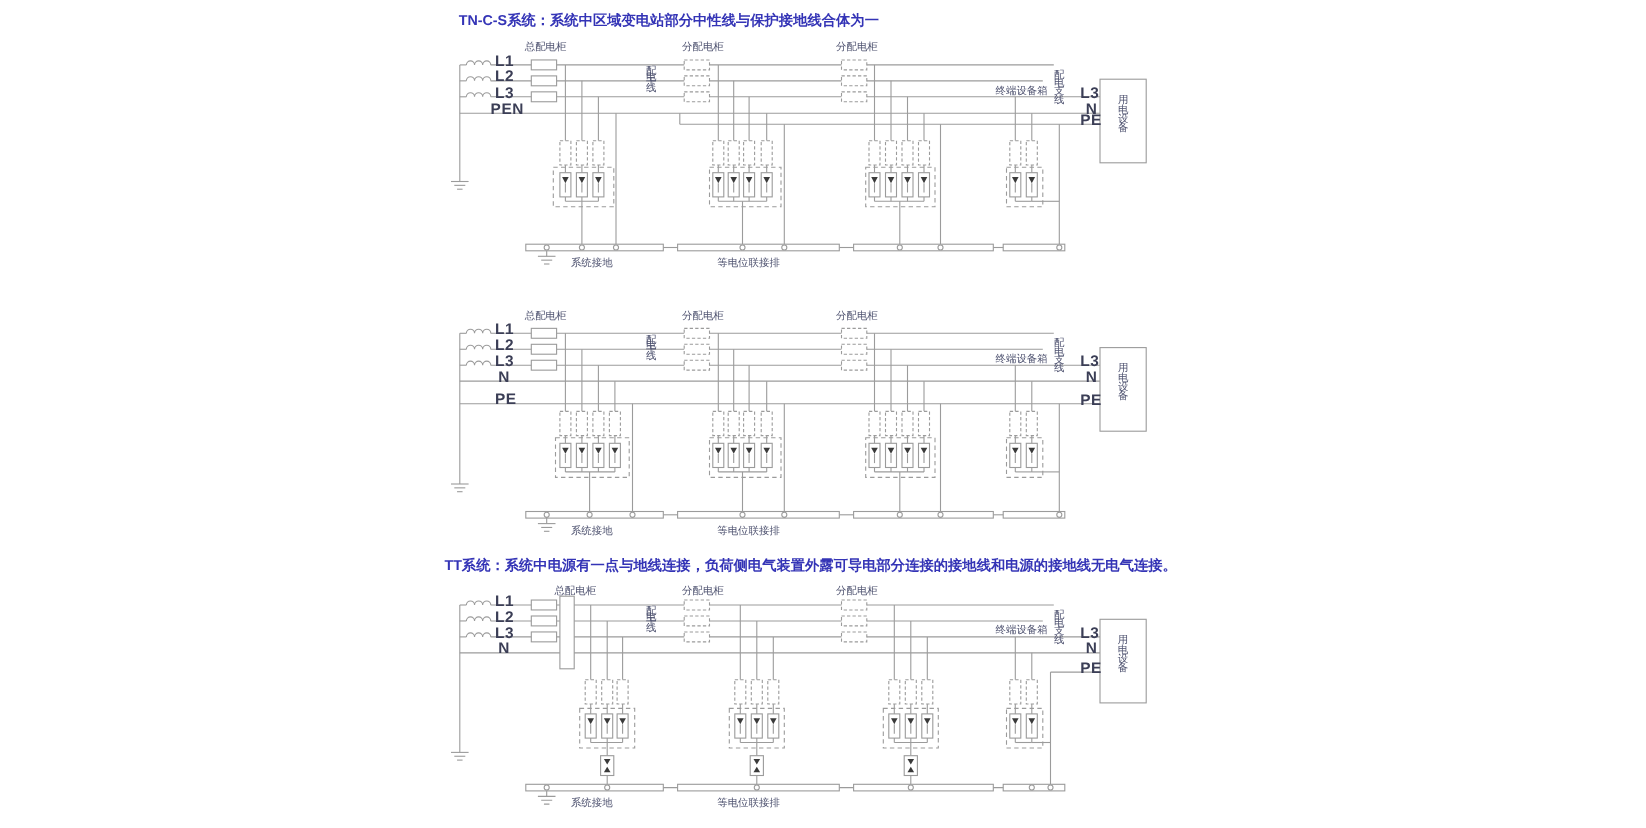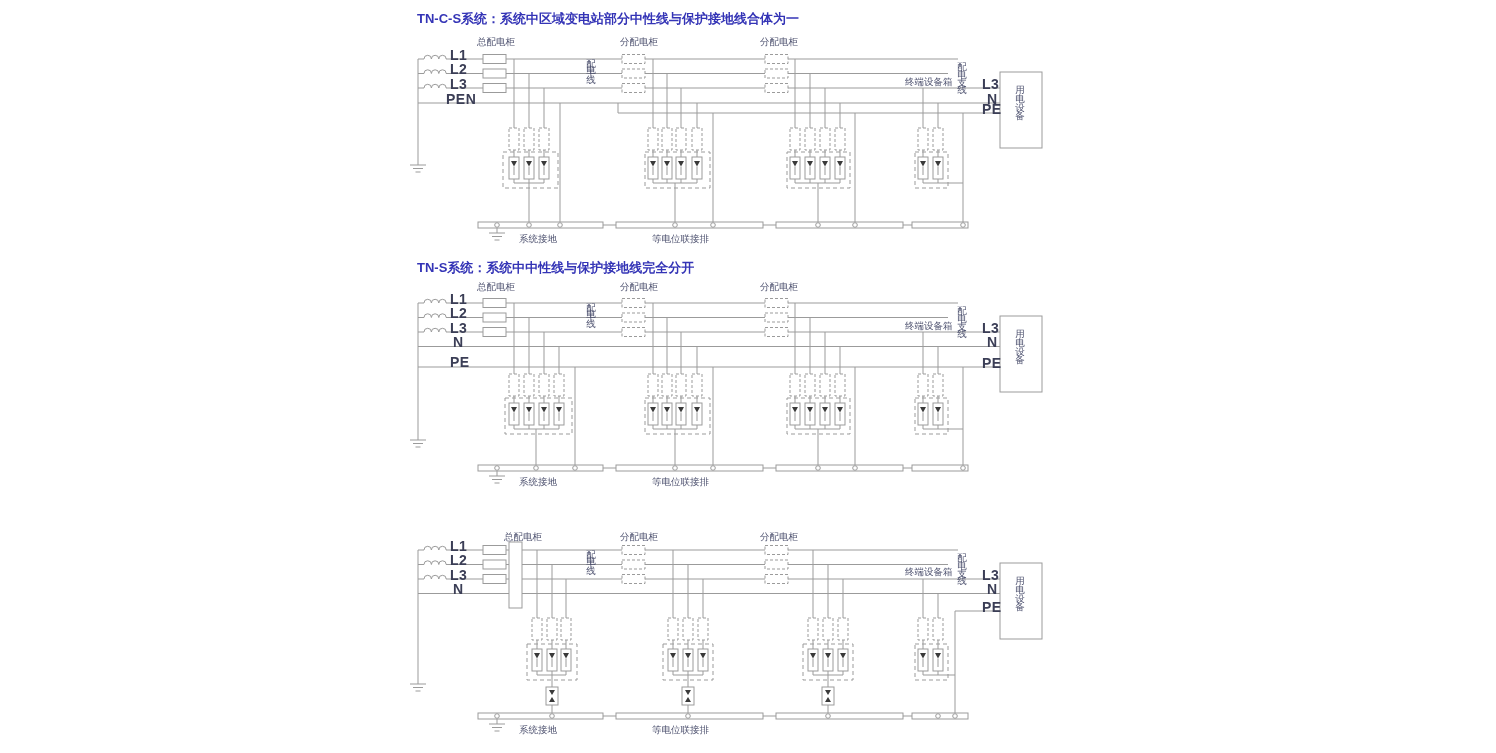--- a/index.html
+++ b/index.html
@@ -487,39 +487,39 @@
   <div class="vt p14" style="left:584px;top:52px">配电干线</div>
   <div class="lbl" style="left:905px;top:76px">终端设备箱</div>
   <div class="vt p17" style="left:955px;top:55px">配电支线</div>
   <div class="ll" style="left:982px;top:76px">L3</div>
   <div class="ll" style="left:987px;top:91px">N</div>
   <div class="ll" style="left:982px;top:101px">PE</div>
   <div class="vt p18" style="left:1013px;top:78px">用电设备</div>
   <div class="lbl" style="left:519px;top:233px">系统接地</div>
   <div class="lbl" style="left:652px;top:233px">等电位联接排</div>
 
-  <div class="ttl" style="left:417px;top:259px">TN-S系统：系统中中性线与保护接地线完全分开</div>
   <div class="lbl" style="left:477px;top:281px">总配电柜</div>
   <div class="lbl" style="left:620px;top:281px">分配电柜</div>
   <div class="lbl" style="left:760px;top:281px">分配电柜</div>
   <div class="ll" style="left:450px;top:291px">L1</div>
   <div class="ll" style="left:450px;top:305px">L2</div>
   <div class="ll" style="left:450px;top:320px">L3</div>
   <div class="ll" style="left:453px;top:334px">N</div>
   <div class="ll" style="left:450px;top:354px">PE</div>
   <div class="vt p14" style="left:584px;top:296px">配电干线</div>
   <div class="lbl" style="left:905px;top:320px">终端设备箱</div>
   <div class="vt p17" style="left:955px;top:299px">配电支线</div>
   <div class="ll" style="left:982px;top:320px">L3</div>
   <div class="ll" style="left:987px;top:334px">N</div>
   <div class="ll" style="left:982px;top:355px">PE</div>
   <div class="vt p18" style="left:1013px;top:322px">用电设备</div>
   <div class="lbl" style="left:519px;top:476px">系统接地</div>
   <div class="lbl" style="left:652px;top:476px">等电位联接排</div>
 
+  <div class="ttl" style="left:404px;top:505px">TT系统：系统中电源有一点与地线连接，负荷侧电气装置外露可导电部分连接的接地线和电源的接地线无电气连接。</div>
   <div class="lbl" style="left:504px;top:531px">总配电柜</div>
   <div class="lbl" style="left:620px;top:531px">分配电柜</div>
   <div class="lbl" style="left:760px;top:531px">分配电柜</div>
   <div class="ll" style="left:450px;top:538px">L1</div>
   <div class="ll" style="left:450px;top:552px">L2</div>
   <div class="ll" style="left:450px;top:567px">L3</div>
   <div class="ll" style="left:453px;top:581px">N</div>
   <div class="vt p14" style="left:584px;top:543px">配电干线</div>
   <div class="lbl" style="left:905px;top:566px">终端设备箱</div>
   <div class="vt p17" style="left:955px;top:546px">配电支线</div>

